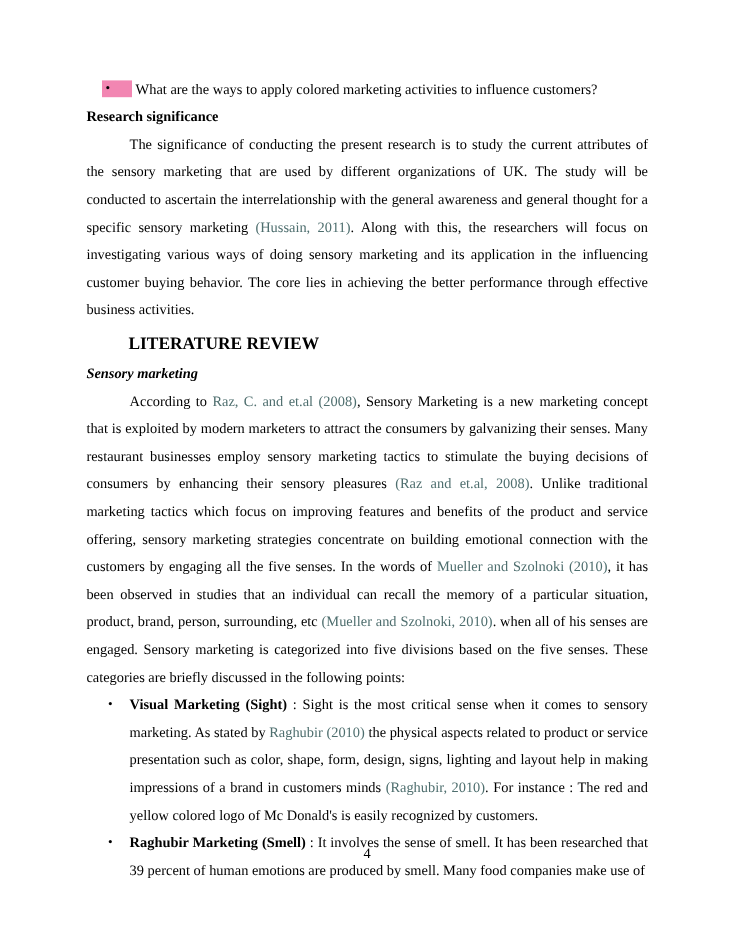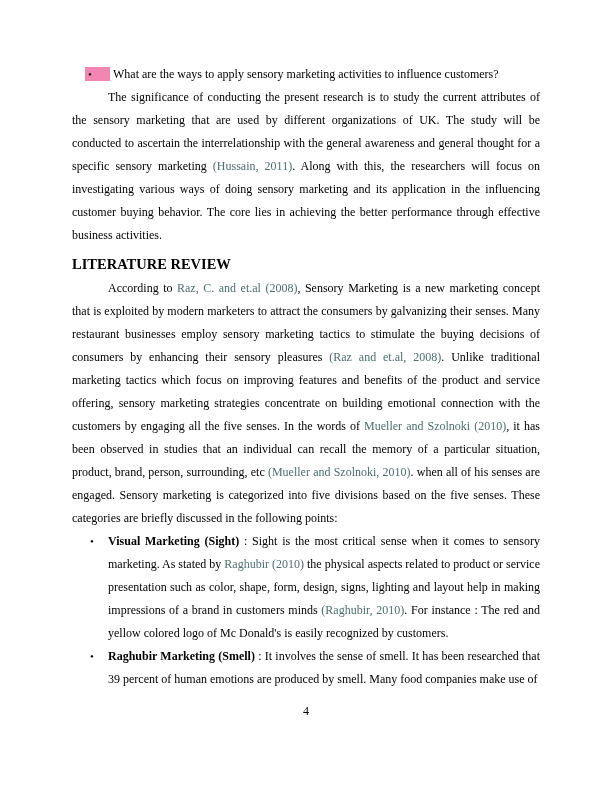--- a/index.html
+++ b/index.html
@@ -47,20 +47,21 @@
     line-height: 23px;
     font-weight: bold;
   }
   h3.rs-heading {
     font-size: 12px;
   }
   h2.lr-heading {
     font-size: 14.5px;
     line-height: 26px;
     margin-top: 4px;
+    margin-left: 35px;
   }
   h4.sm-heading {
     font-size: 12px;
     font-style: italic;
   }
   p.body-par {
     margin: 0;
     text-align: justify;
     text-indent: 36px;
     line-height: 23px;
@@ -103,28 +104,30 @@
   }
 </style>
 </head>
 <body>
 
 <div class="page">
   <div class="content">
 
     <div class="q-bullet">
       <span class="q-marker">•</span>
-      <span class="q-text">What are the ways to apply sensory marketing activities to influence customers?</span>
+      <span class="q-text">What are the ways to apply colored marketing activities to influence customers?</span>
     </div>
 
+    <h3 class="rs-heading">Research significance</h3>
 
     <p class="body-par"><span>The significance of conducting the present research is to study the current attributes of the sensory marketing that are used by different organizations of UK. The study will be conducted to ascertain the interrelationship with the general awareness and general thought for a specific sensory marketing </span><span class="seg-cite">(Hussain, 2011)</span><span>. Along with this, the researchers will focus on investigating various ways of doing sensory marketing and its application in the influencing customer buying behavior. The core lies in achieving the better performance through effective business activities.</span></p>
 
     <h2 class="lr-heading">LITERATURE REVIEW</h2>
 
+    <h4 class="sm-heading">Sensory marketing</h4>
 
     <p class="body-par"><span>According to </span><span class="seg-cite">Raz, C. and et.al (2008)</span><span>, Sensory Marketing is a new marketing concept that is exploited by modern marketers to attract the consumers by galvanizing their senses. Many restaurant businesses employ sensory marketing tactics to stimulate the buying decisions of consumers by enhancing their sensory pleasures </span><span class="seg-cite">(Raz and et.al, 2008)</span><span>. Unlike traditional marketing tactics which focus on improving features and benefits of the product and service offering, sensory marketing strategies concentrate on building emotional connection with the customers by engaging all the five senses. In the words of </span><span class="seg-cite">Mueller and Szolnoki (2010)</span><span>, it has been observed in studies that an individual can recall the memory of a particular situation, product, brand, person, surrounding, etc </span><span class="seg-cite">(Mueller and Szolnoki, 2010)</span><span>. when all of his senses are engaged. Sensory marketing is categorized into five divisions based on the five senses. These categories are briefly discussed in the following points:</span></p>
 
     <ul class="bullet-list">
       <li>
         <span class="li-marker">•</span>
         <div class="li-text"><span class="seg-bi">Visual Marketing (Sight)</span><span> : Sight is the most critical sense when it comes to sensory marketing. As stated by </span><span class="seg-cite">Raghubir (2010)</span><span> the physical aspects related to product or service presentation such as color, shape, form, design, signs, lighting and layout help in making impressions of a brand in customers minds </span><span class="seg-cite">(Raghubir, 2010)</span><span>. For instance : The red and yellow colored logo of Mc Donald's is easily recognized by customers.</span></div>
       </li>
       <li>
         <span class="li-marker">•</span>

